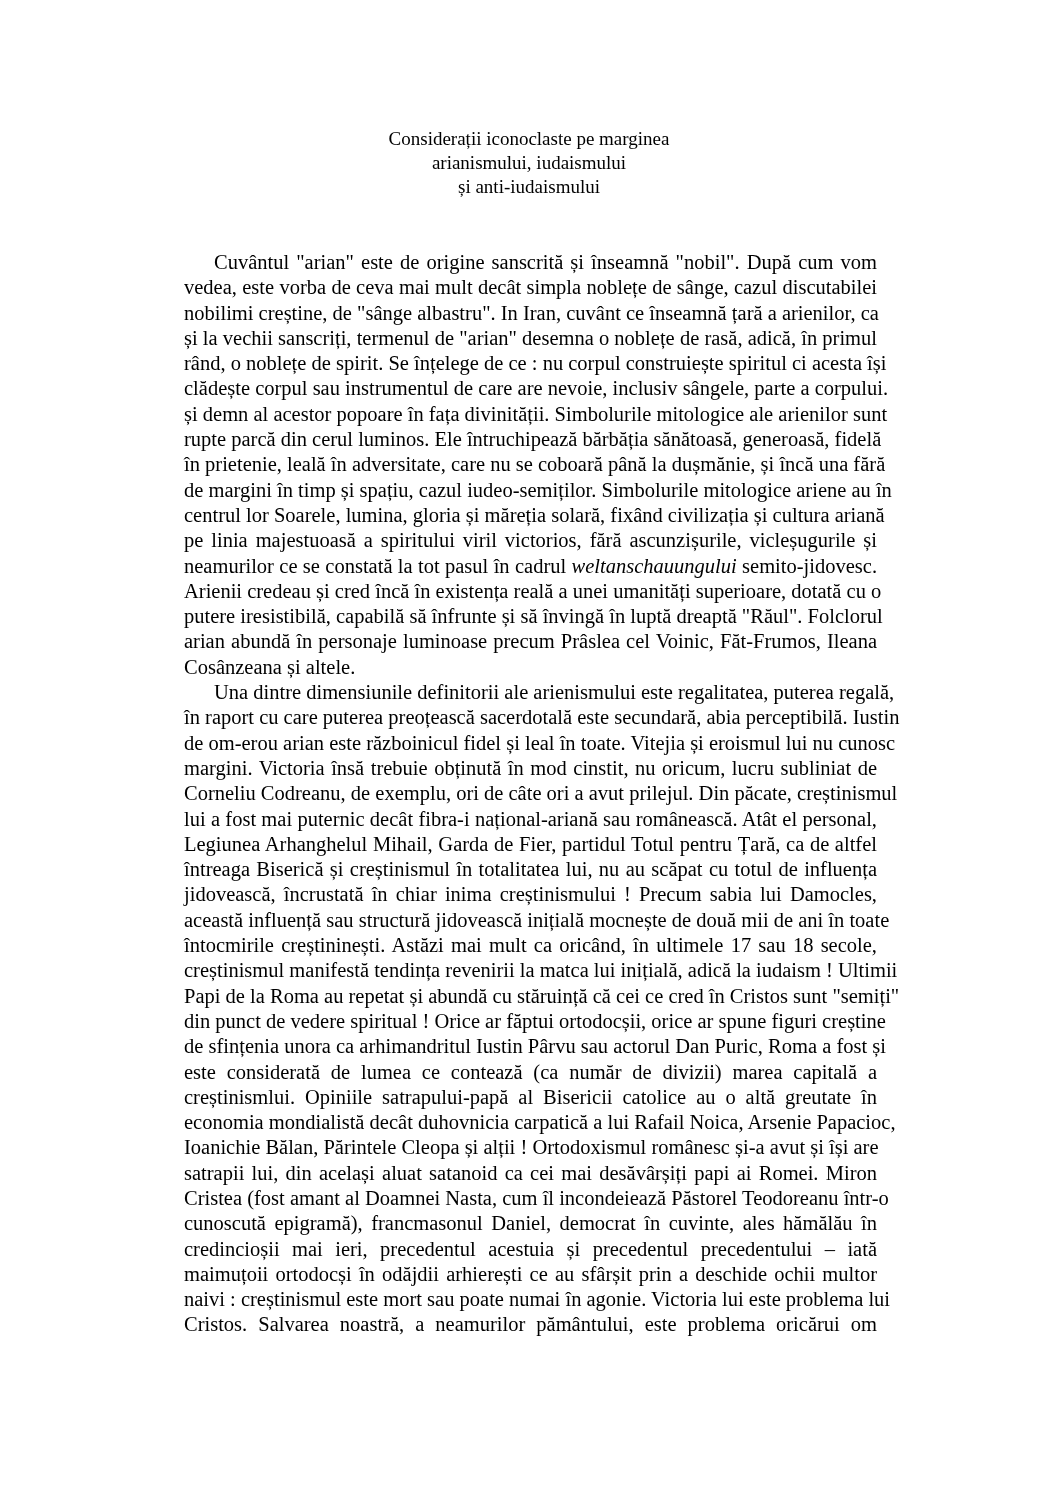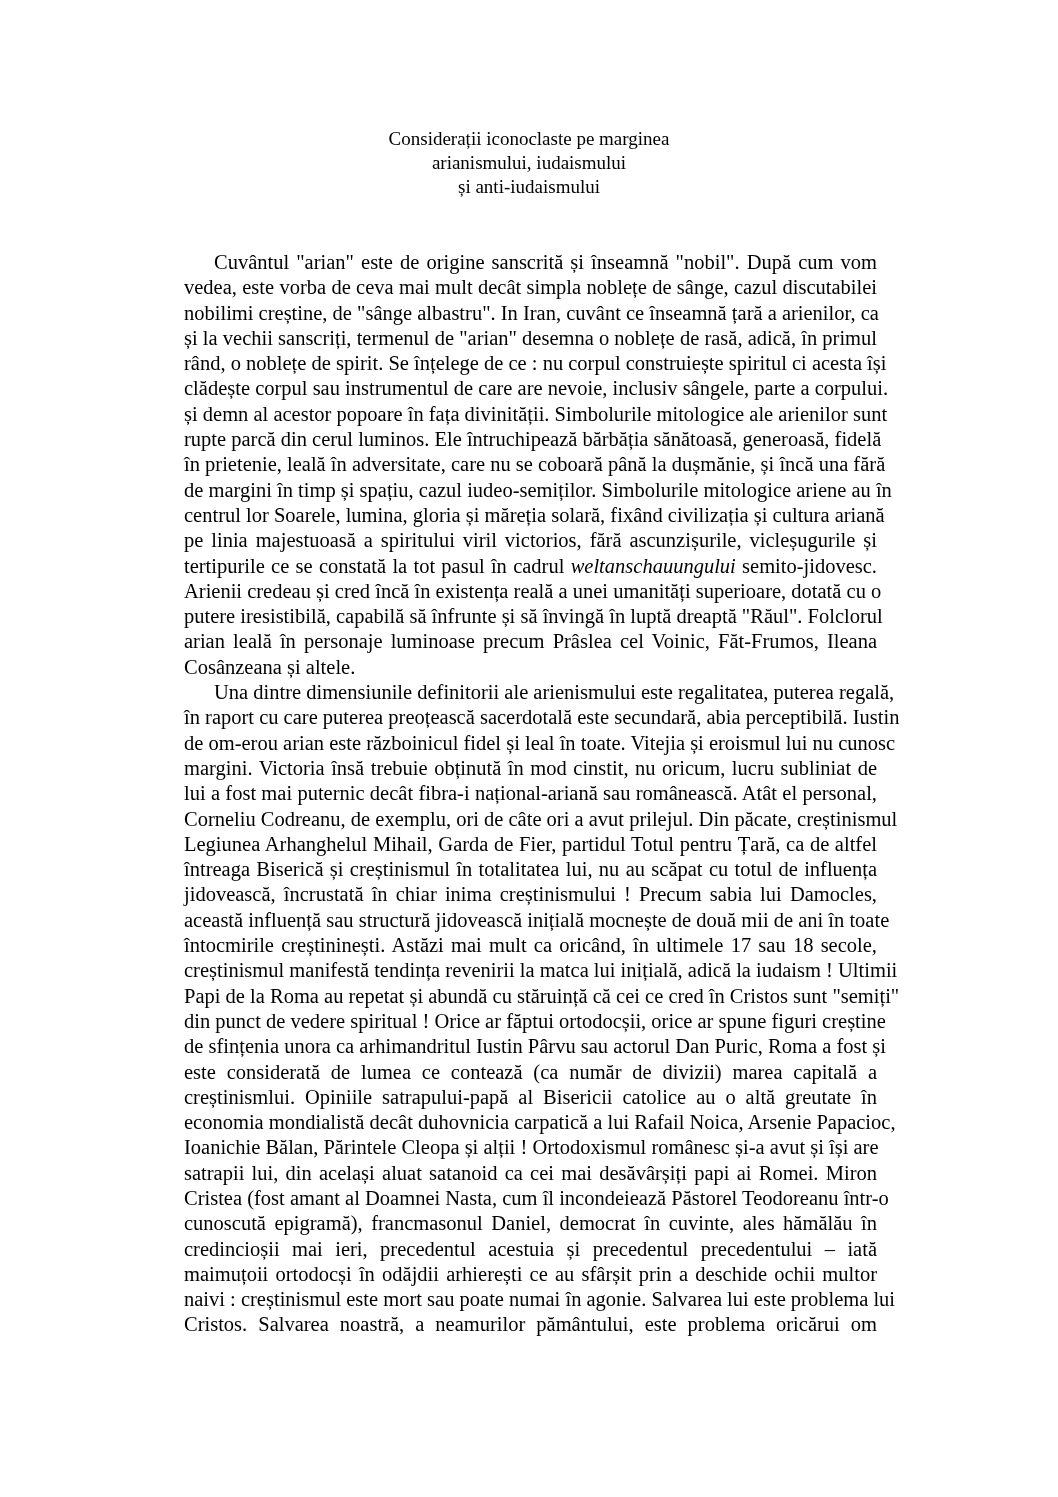--- a/index.html
+++ b/index.html
@@ -40,48 +40,48 @@
       <span class="line">nobilimi creștine, de "sânge albastru". In Iran, cuvânt ce înseamnă țară  a arienilor, ca</span>
       <span class="line">și la vechii sanscriți, termenul de "arian" desemna o noblețe de rasă, adică, în primul</span>
       <span class="line">rând, o noblețe de spirit. Se înțelege de ce : nu corpul construiește spiritul ci acesta își</span>
       <span class="line">clădește corpul sau instrumentul de care are nevoie, inclusiv sângele, parte a corpului.</span>
       <span class="line">și demn al acestor popoare în fața divinității. Simbolurile mitologice ale arienilor sunt</span>
       <span class="line">rupte parcă din cerul luminos. Ele întruchipează bărbăția sănătoasă, generoasă, fidelă</span>
       <span class="line">în prietenie, leală în adversitate, care nu se coboară până la dușmănie, și încă una fără</span>
       <span class="line">de margini în timp și spațiu, cazul iudeo-semiților. Simbolurile mitologice ariene au în</span>
       <span class="line">centrul lor Soarele, lumina, gloria și măreția solară, fixând civilizația și cultura ariană</span>
       <span class="line">pe linia majestuoasă a spiritului viril victorios, fără ascunzișurile, vicleșugurile și</span>
-      <span class="line"><span>tertipurile ce se constată la tot pasul în cadrul</span> <span class="it">weltanschauungului</span> <span>semito-jidovesc.</span></span>
+      <span class="line"><span>neamurilor ce se constată la tot pasul în cadrul</span> <span class="it">weltanschauungului</span> <span>semito-jidovesc.</span></span>
       <span class="line">Arienii credeau și cred încă în existența reală a unei umanități superioare, dotată cu o</span>
       <span class="line">putere iresistibilă, capabilă să înfrunte și să învingă în luptă dreaptă "Răul". Folclorul</span>
-      <span class="line">arian leală în personaje luminoase precum Prâslea cel Voinic, Făt-Frumos, Ileana</span>
+      <span class="line">arian abundă în personaje luminoase precum Prâslea cel Voinic, Făt-Frumos, Ileana</span>
       <span class="line last">Cosânzeana și altele.</span>
     </div>
     <div class="paragraph">
       <span class="line indent">Una dintre dimensiunile definitorii ale arienismului este regalitatea, puterea regală,</span>
       <span class="line">în raport cu care puterea preoțească sacerdotală este secundară, abia perceptibilă. Iustin</span>
       <span class="line">de om-erou arian este războinicul fidel și leal în toate. Vitejia și eroismul lui nu cunosc</span>
       <span class="line">margini. Victoria însă trebuie obținută în mod cinstit, nu oricum, lucru subliniat de</span>
+      <span class="line">Corneliu Codreanu, de exemplu, ori de câte ori a avut prilejul. Din păcate, creștinismul</span>
       <span class="line">lui a fost mai puternic decât fibra-i național-ariană sau românească. Atât el personal,</span>
-      <span class="line">Corneliu Codreanu, de exemplu, ori de câte ori a avut prilejul. Din păcate, creștinismul</span>
       <span class="line">Legiunea Arhanghelul Mihail, Garda de Fier, partidul Totul pentru Țară, ca de altfel</span>
       <span class="line">întreaga Biserică și creștinismul în totalitatea lui, nu au scăpat cu totul de influența</span>
       <span class="line">jidovească, încrustată în chiar inima creștinismului ! Precum sabia lui Damocles,</span>
       <span class="line">această influență sau structură jidovească inițială mocnește de două mii de ani în toate</span>
       <span class="line">întocmirile creștininești. Astăzi mai mult ca oricând, în ultimele 17 sau 18 secole,</span>
       <span class="line">creștinismul manifestă tendința revenirii la matca lui inițială, adică la iudaism ! Ultimii</span>
       <span class="line">Papi de la Roma au repetat și abundă cu stăruință că cei ce cred în Cristos sunt "semiți"</span>
       <span class="line">din punct de vedere spiritual ! Orice ar făptui ortodocșii, orice ar spune figuri creștine</span>
       <span class="line">de sfințenia unora ca arhimandritul Iustin Pârvu sau actorul Dan Puric, Roma a fost și</span>
       <span class="line">este considerată de lumea ce contează (ca număr de divizii) marea capitală a</span>
       <span class="line">creștinismlui. Opiniile satrapului-papă al Bisericii catolice au o altă greutate în</span>
       <span class="line">economia mondialistă decât duhovnicia carpatică a lui Rafail Noica, Arsenie Papacioc,</span>
       <span class="line">Ioanichie Bălan, Părintele Cleopa și alții ! Ortodoxismul românesc și-a avut și își are</span>
       <span class="line">satrapii lui, din același aluat satanoid ca cei mai desăvârșiți papi ai Romei. Miron</span>
       <span class="line">Cristea (fost amant al Doamnei Nasta, cum îl incondeiează Păstorel Teodoreanu într-o</span>
       <span class="line">cunoscută epigramă), francmasonul Daniel, democrat în cuvinte, ales hămălău în</span>
       <span class="line">credincioșii mai ieri, precedentul acestuia și precedentul precedentului – iată</span>
       <span class="line">maimuțoii ortodocși în odăjdii arhierești ce au sfârșit prin a deschide ochii multor</span>
-      <span class="line">naivi : creștinismul este mort sau poate numai în agonie. Salvarea lui este problema lui</span>
+      <span class="line">naivi : creștinismul este mort sau poate numai în agonie. Victoria lui este problema lui</span>
       <span class="line">Cristos. Salvarea noastră, a neamurilor pământului, este problema oricărui om</span>
     </div>
   </div>
 </div>
 
 </body></html>

